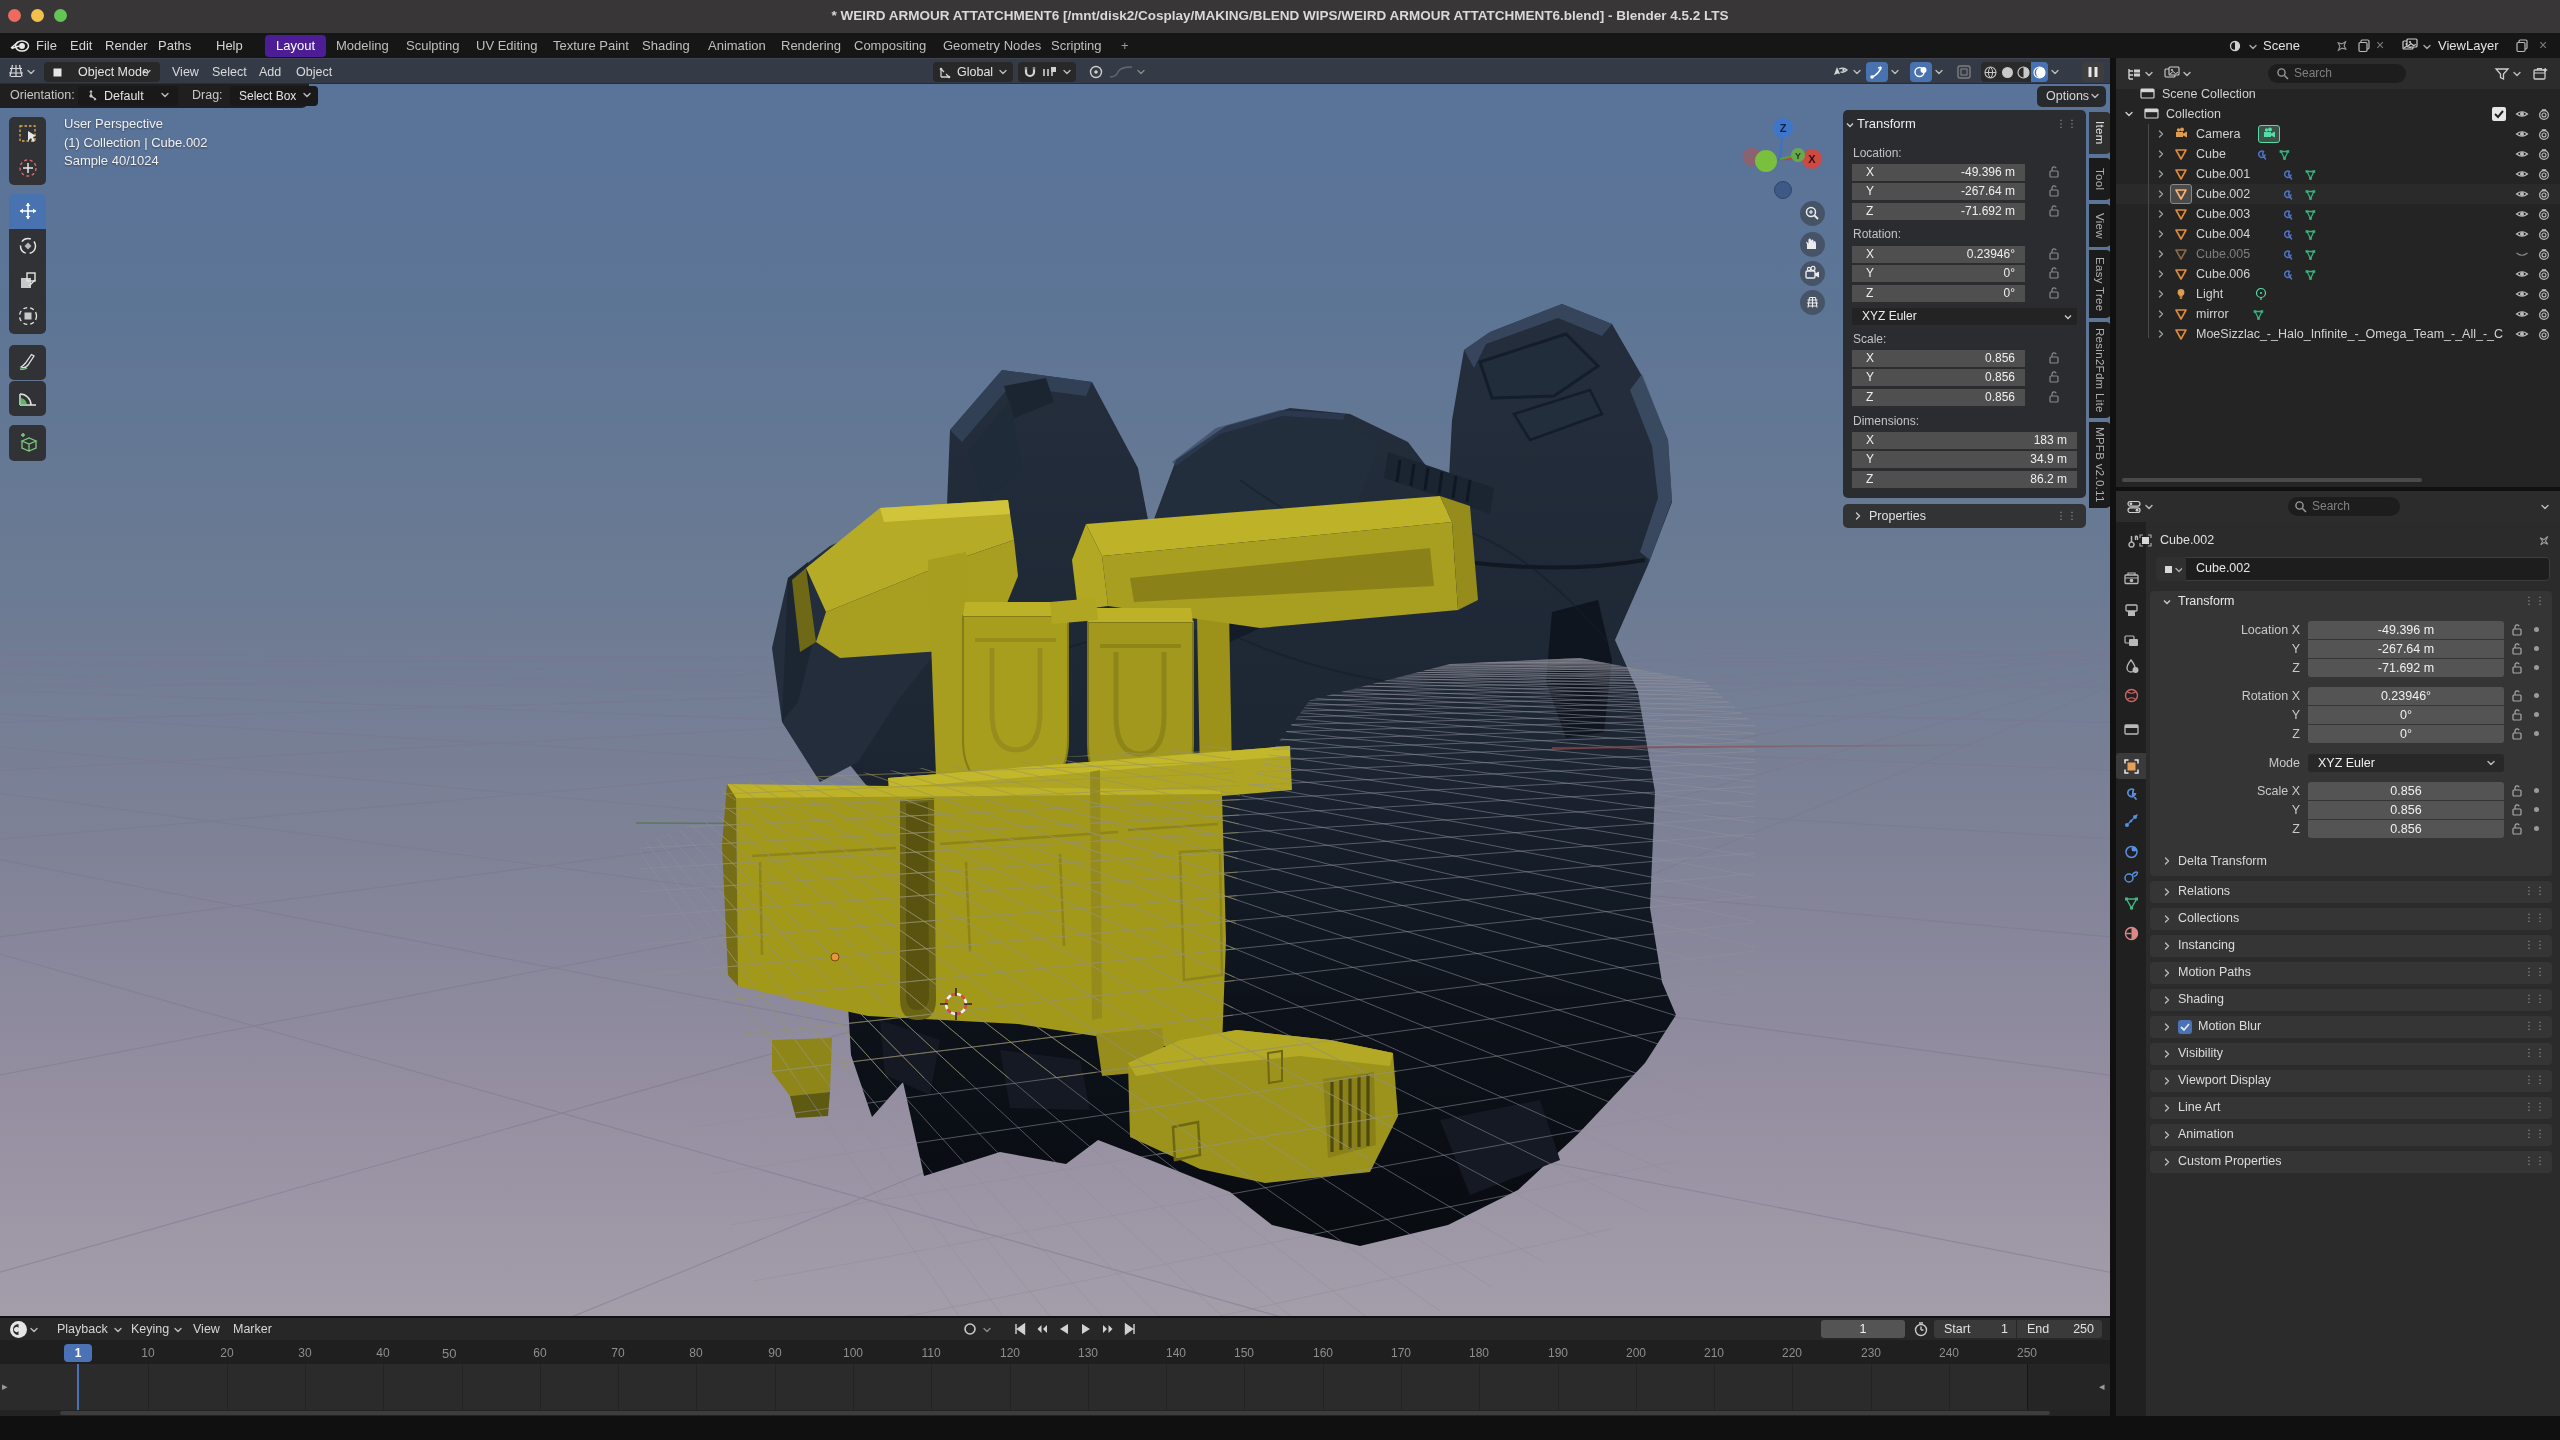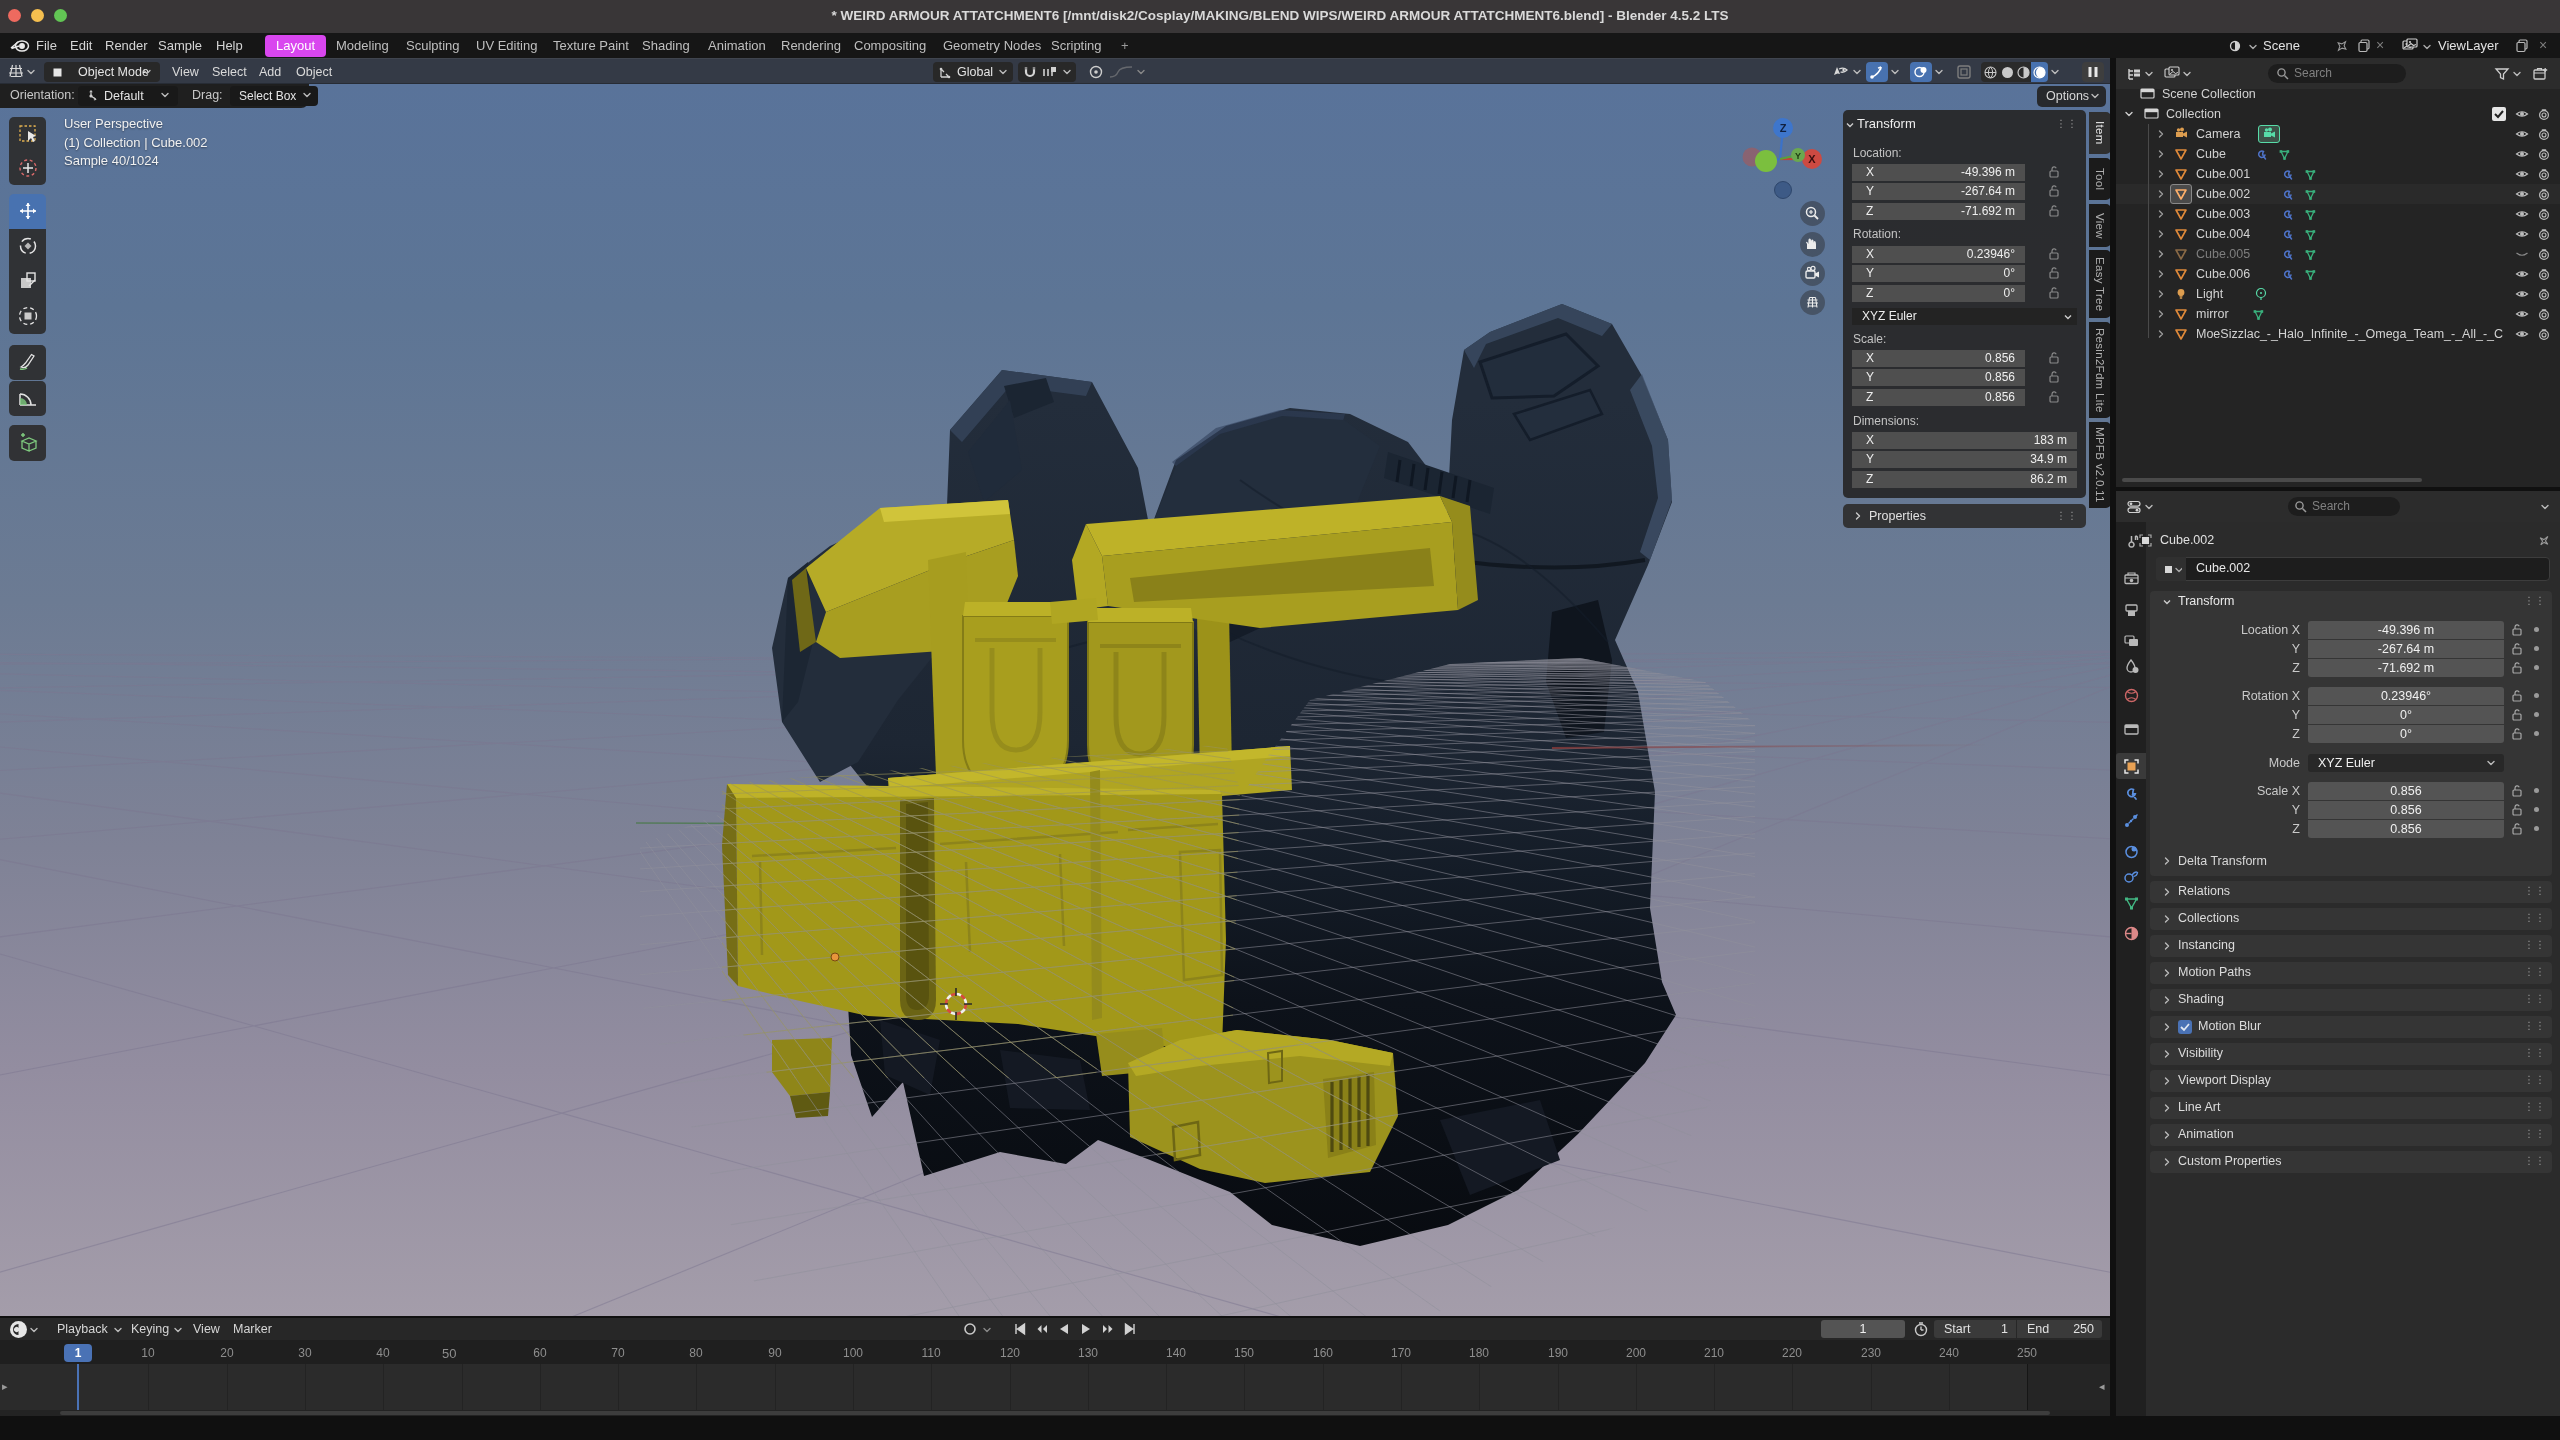--- a/index.html
+++ b/index.html
@@ -6,21 +6,21 @@
   -webkit-font-smoothing:antialiased;color:#d6d6d6;background:#101010}
 .abs{position:absolute}
 
 #title{left:0;top:0;width:2560px;height:33px;background:#393637;color:#d9d9d9;
  font-size:13.5px;text-align:center;line-height:31px;font-weight:700}
 .tl{top:8.5px;width:13px;height:13px;border-radius:50%}
 
 #menubar{left:0;top:33px;width:2560px;height:25px;background:#161616;font-size:13px;color:#d4d4d4}
 #menubar .m{position:absolute;top:3px;line-height:20px}
 .wtab{position:absolute;top:2px;height:22px;line-height:22px;padding:0 11px;border-radius:4px;color:#bfbfbf}
-.wtab.act{background:#d946ef;color:#fff}
+.wtab.act{background:#4c1d95;color:#fff}
 
 #vph{left:0;top:58px;width:2110px;height:26px;background:#343a46;border-top:1px solid #40454f;border-bottom:1px solid #272c35;font-size:12.5px;color:#dadada}
 #vph .m{position:absolute;top:3px;line-height:20px}
 .hbtn{position:absolute;background:#282828;border-radius:4px;height:20px;top:3px;line-height:20px;color:#e4e4e4}
 
 #vp{left:0;top:84px;width:2110px;height:1232px;overflow:hidden}
 
 #tset{left:0;top:0;width:309px;height:24px;background:#1f1f1f;border-radius:0 0 8px 0;font-size:12.5px;color:#c8c8c8}
 #opts{left:2037px;top:2px;width:69px;height:21px;background:rgba(35,35,35,.92);border-radius:5px;color:#d8d8d8;font-size:12.5px;text-align:center;line-height:21px}
 
@@ -74,21 +74,21 @@
       <svg class="ic" style="left:9px;top:3px" width="22" height="18" viewBox="0 0 22 18">
         <g stroke="#e8e8e8" stroke-width="1.5" fill="none">
           <ellipse cx="13" cy="10" rx="6.5" ry="5"></ellipse>
           <circle cx="13" cy="10" r="2.2" fill="#e8e8e8"></circle>
           <path d="M2 12 L9 6 M2.5 12.5 L10 10"></path>
         </g>
       </svg>
       <div class="m" style="left:36px">File</div>
       <div class="m" style="left:70px">Edit</div>
       <div class="m" style="left:105px">Render</div>
-      <div class="m" style="left:158px">Sample</div>
+      <div class="m" style="left:158px">Paths</div>
       <div class="m" style="left:216px">Help</div>
       <div class="wtab act" style="left:265px">Layout</div>
       <div class="wtab" style="left:325px">Modeling</div>
       <div class="wtab" style="left:395px">Sculpting</div>
       <div class="wtab" style="left:465px">UV Editing</div>
       <div class="wtab" style="left:542px">Texture Paint</div>
       <div class="wtab" style="left:631px">Shading</div>
       <div class="wtab" style="left:697px">Animation</div>
       <div class="wtab" style="left:770px">Rendering</div>
       <div class="wtab" style="left:843px">Compositing</div>

